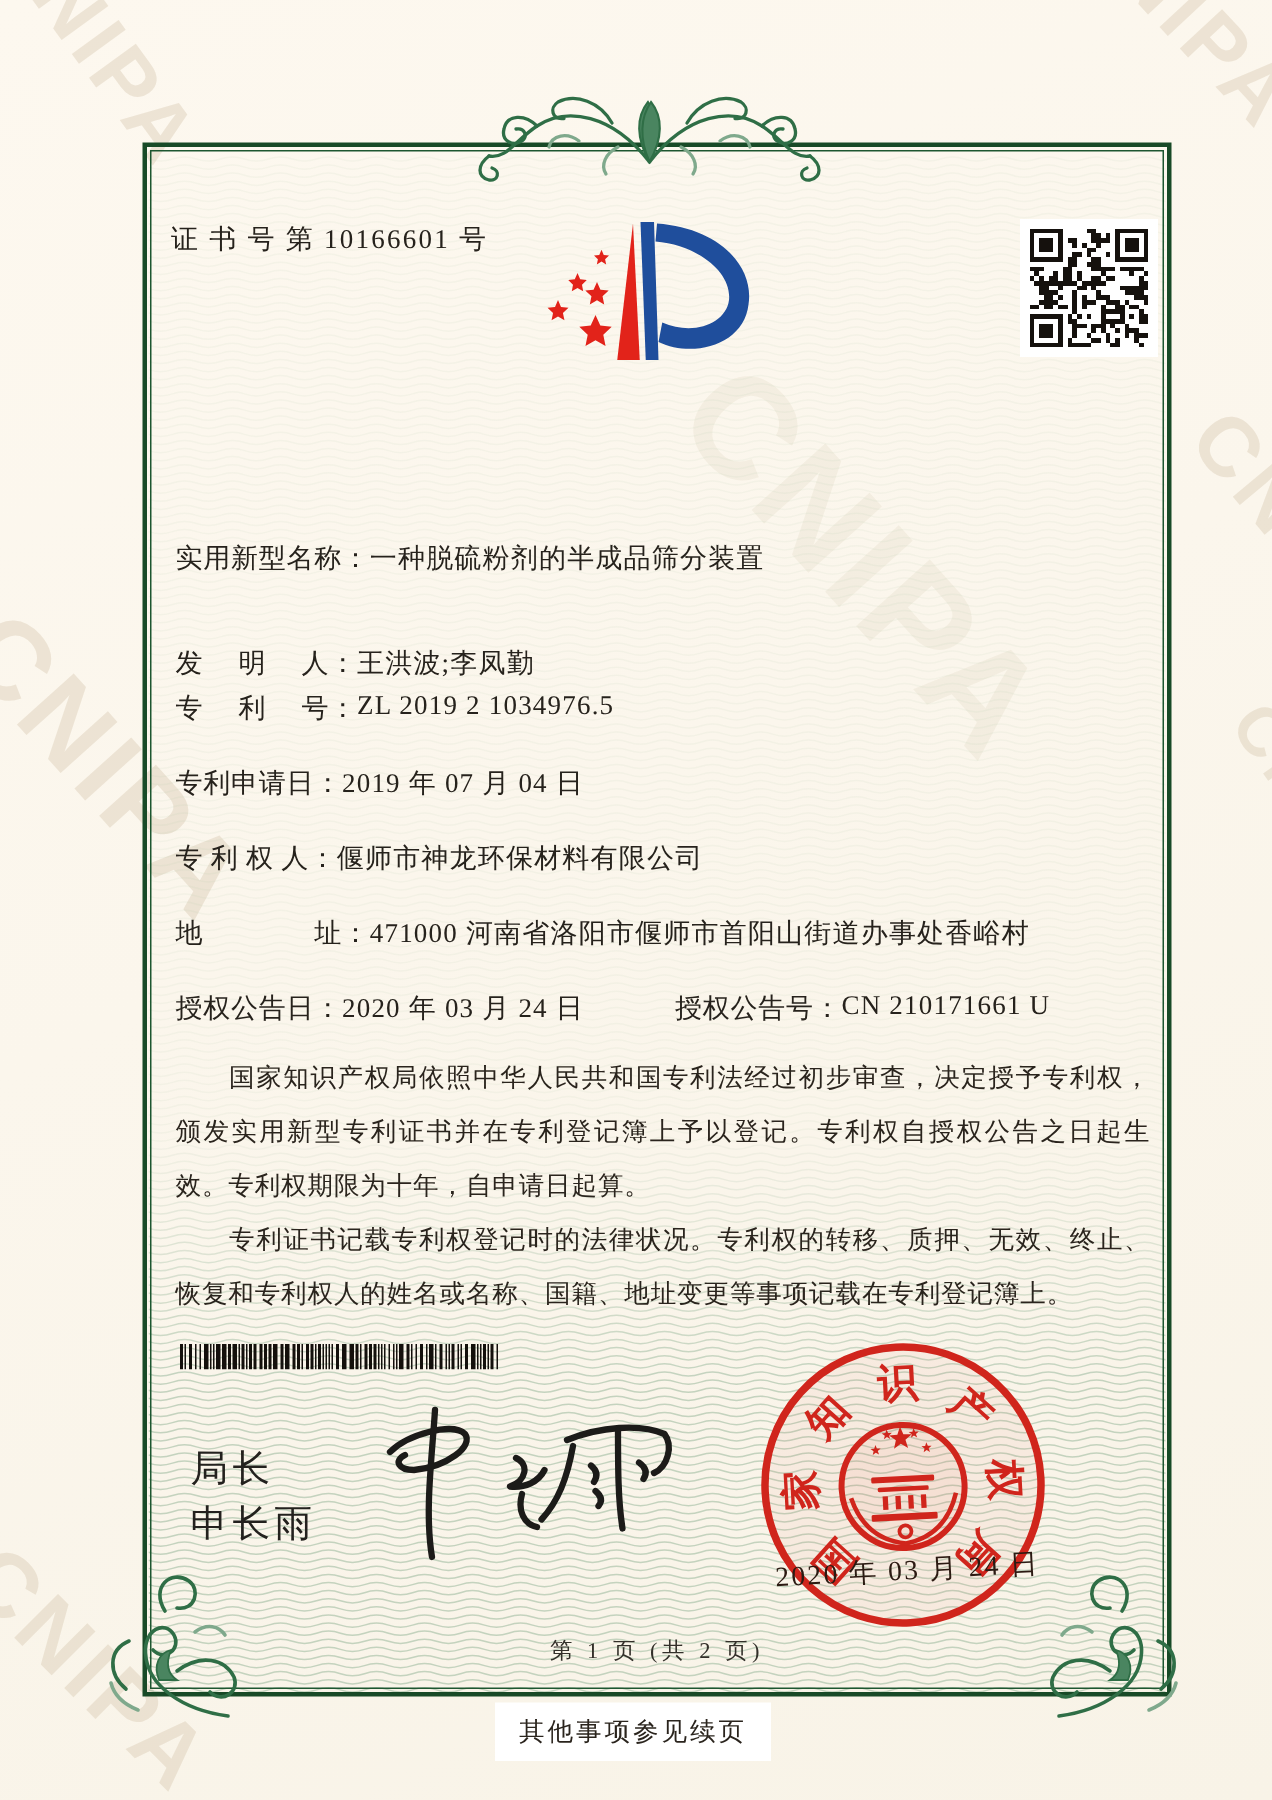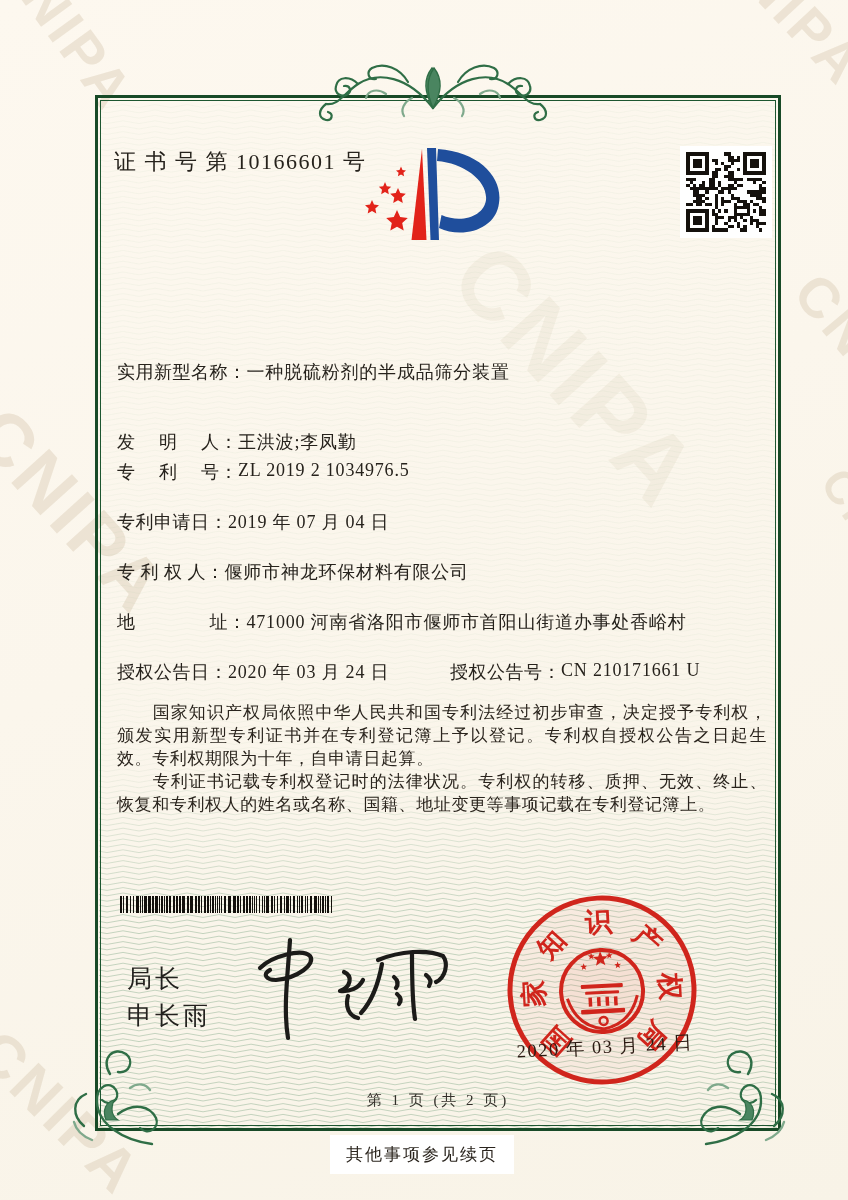--- a/index.html
+++ b/index.html
@@ -23,31 +23,31 @@
   .border-outer{position:absolute;left:95px;top:95px;width:686px;height:1036px;
     border:3px solid #184a27;box-sizing:border-box;z-index:2;}
   .border-inner{position:absolute;left:2px;top:2px;right:2px;bottom:2px;
     border:1.5px solid #1d5630;}
   #waves{position:absolute;left:99px;top:100px;z-index:1;}
   .orn{position:absolute;z-index:2;}
   .orn-top{left:308px;top:46px;}
   .orn-bl{left:52px;top:1044px;}
   .orn-br{left:696px;top:1044px;transform:scaleX(-1);}
   
-  .cert-no{position:absolute;left:114px;top:147px;font-size:22px;letter-spacing:1.5px;z-index:3;}
+  .cert-no{position:absolute;left:114px;top:147px;font-size:18px;letter-spacing:1.5px;z-index:3;}
   .logo{position:absolute;left:352px;top:140px;z-index:3;}
   .qrbox{position:absolute;left:680px;top:146px;z-index:3;background:#fff;line-height:0;}
   .title{position:absolute;left:95px;top:252px;width:686px;text-align:center;
     font-size:42px;font-weight:700;letter-spacing:9px;color:#141210;z-index:3;}
   .frow{position:absolute;left:117px;display:flex;font-size:18px;z-index:3;width:648px;}
   .flabel{white-space:pre;letter-spacing:0.5px;}
   .fvalue{white-space:pre;letter-spacing:0.8px;}
   .grant2{position:absolute;left:333px;display:flex;}
   .paras{position:absolute;left:117px;top:701px;width:650px;font-size:17px;
-    line-height:23px;letter-spacing:0.6px;text-align:justify;color:#2a241d;z-index:3;}
+    line-height:36px;letter-spacing:0.6px;text-align:justify;color:#2a241d;z-index:3;}
   .paras p{margin:0;text-indent:2.1em;}
   .barcode{position:absolute;left:120px;top:896px;z-index:3;line-height:0;}
   .signer{position:absolute;left:127px;font-family:"Liberation Sans","DejaVu Sans",sans-serif;
     font-size:25px;font-weight:500;letter-spacing:3px;color:#23211e;z-index:4;}
   .signer-title{top:962px;}
   .signer-name{top:999px;}
   .sig{position:absolute;left:232px;top:930px;z-index:4;}
   .seal{position:absolute;left:497px;top:885px;z-index:4;transform:rotate(-3deg);}
   .footer-page{position:absolute;left:95px;top:1091px;width:686px;text-align:center;
     font-size:15px;letter-spacing:3px;color:#33302a;z-index:3;}

